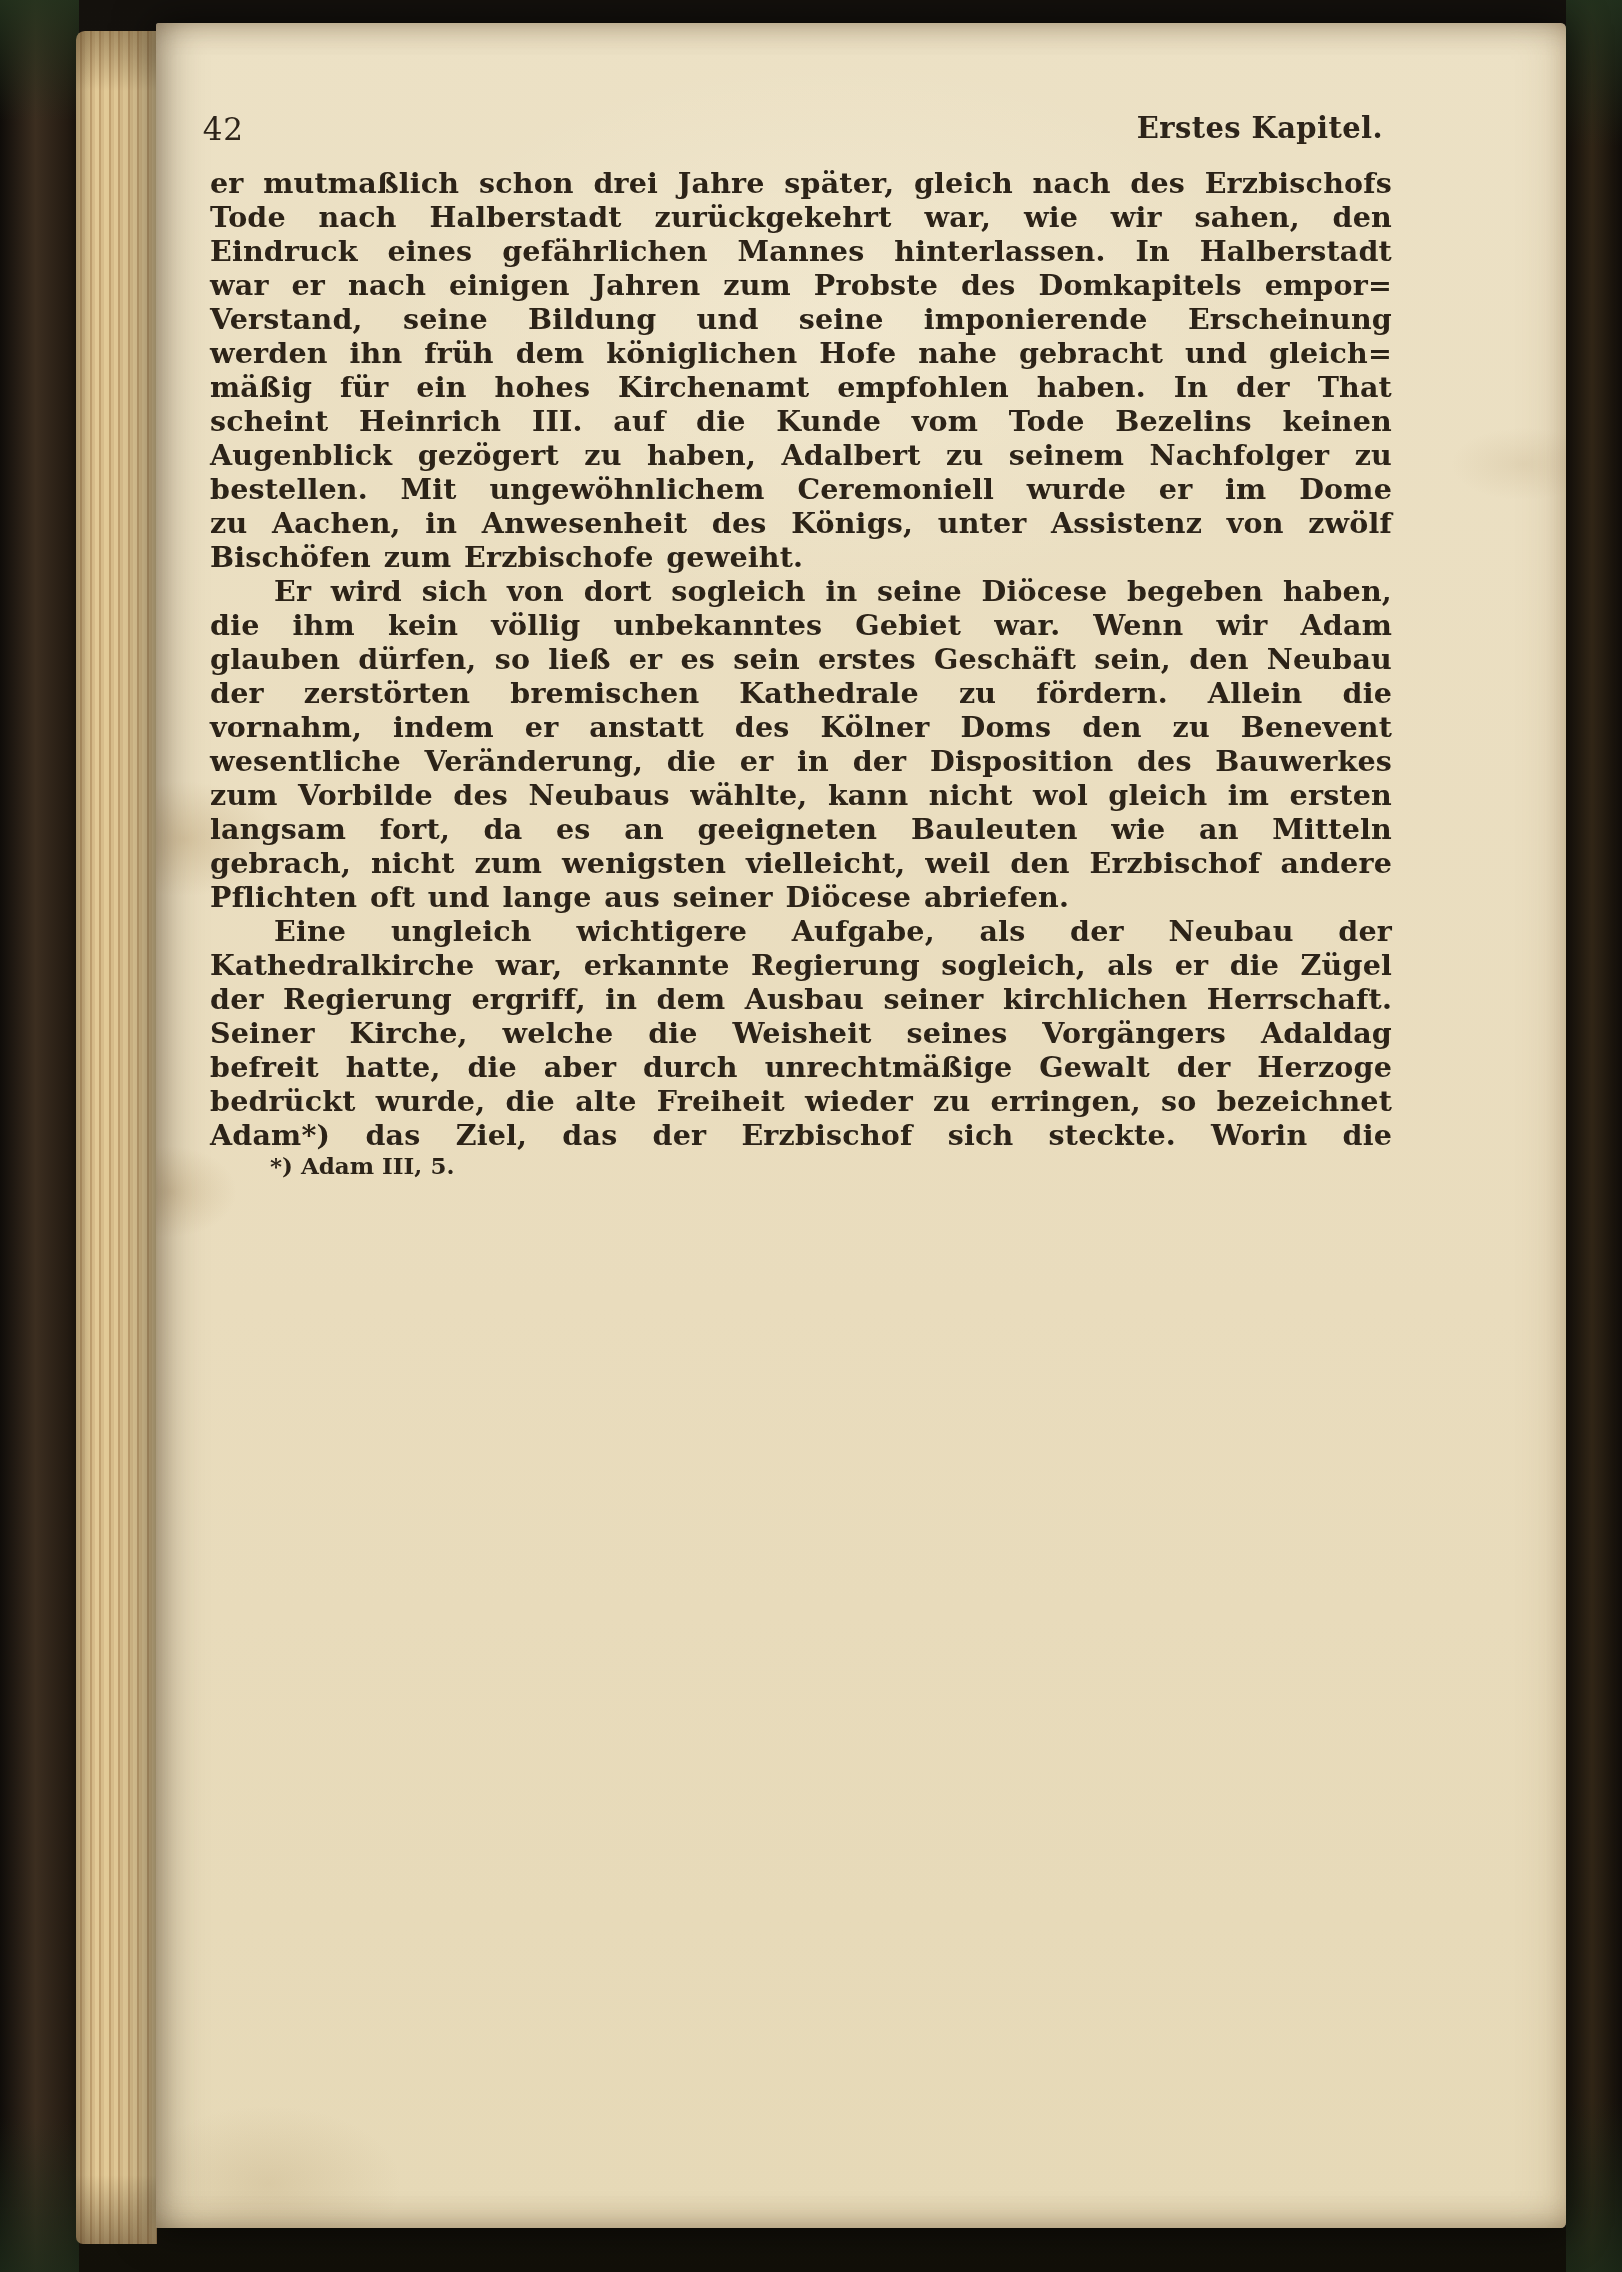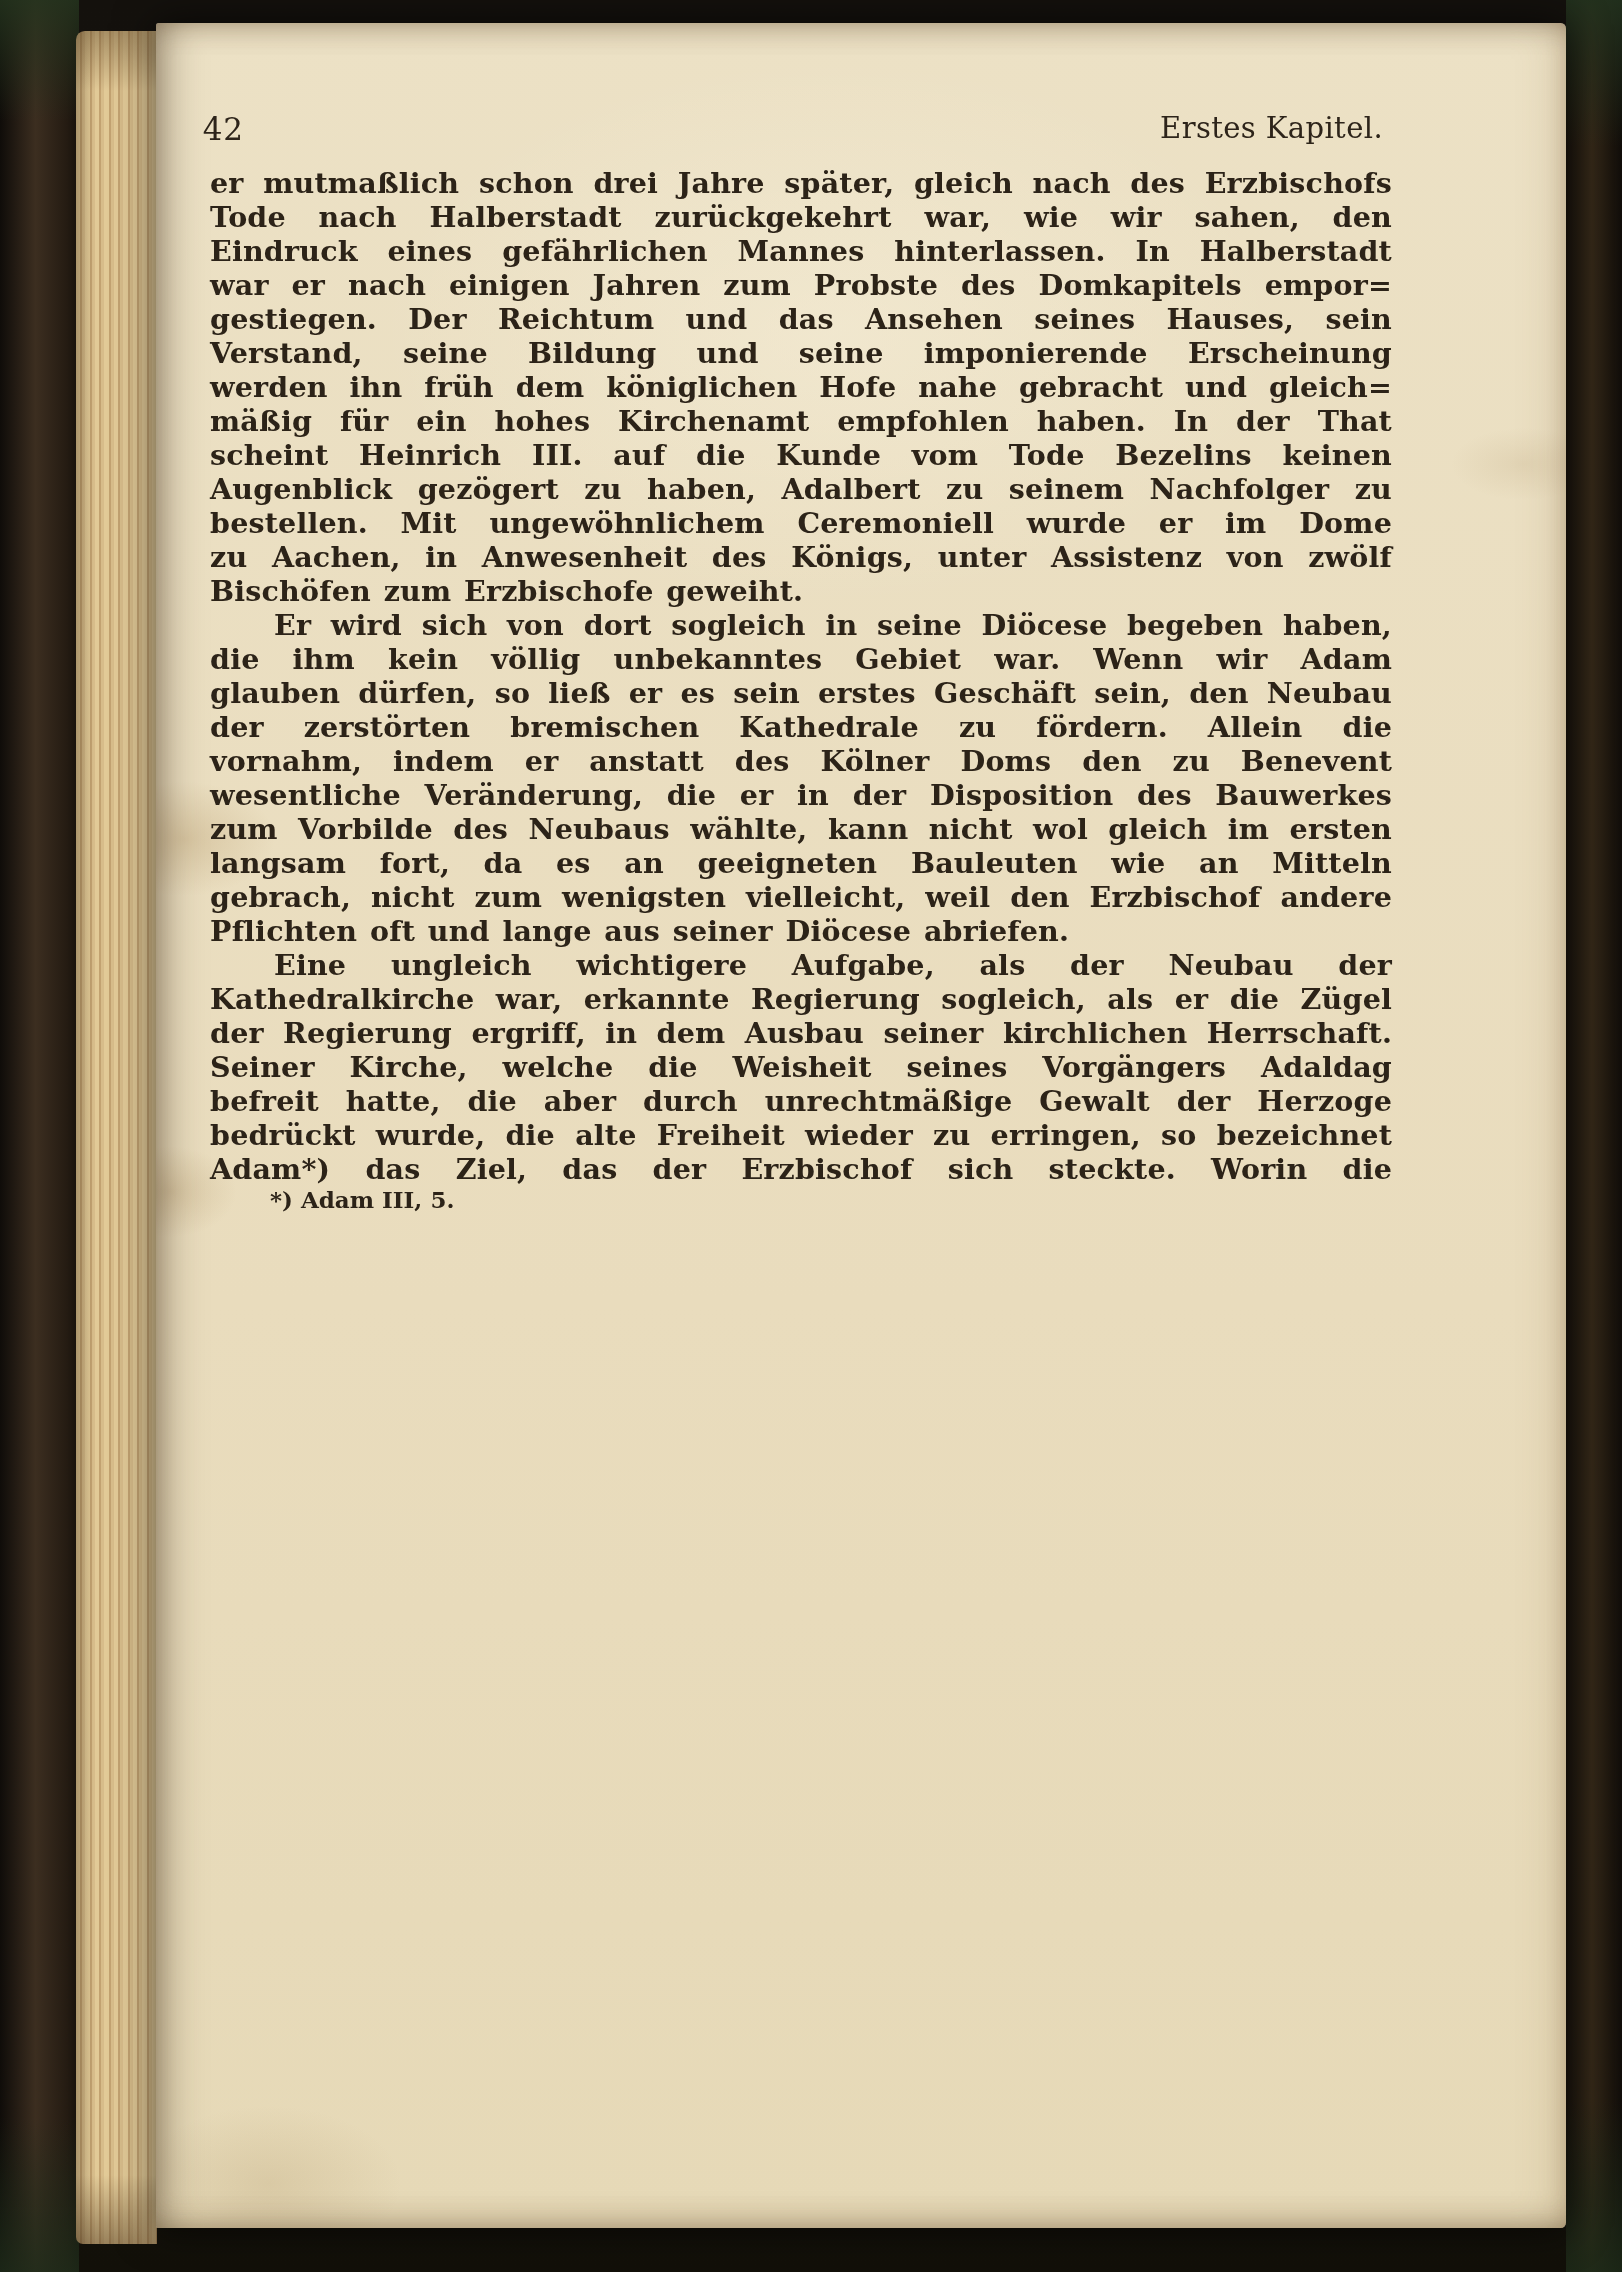--- a/index.html
+++ b/index.html
@@ -86,21 +86,21 @@
   .pagenum {
     position: absolute;
     left: 1.7px;
     top: 0;
     font-size: 31px;
     letter-spacing: 0.9px;
     color: #2d241a;
   }
   .chapter {
     font-size: 29px;
-    font-weight: 400;
+    font-weight: 700;
     color: #2d241a;
     letter-spacing: 0.4px;
   }
 
   
   .text-block {
     position: absolute;
     left: 54px;
     top: 143px;
     width: 1182px;
@@ -142,21 +142,20 @@
       <span class="chapter">Erstes Kapitel.</span>
     </div>
 
     <div class="text-block">
 
       <div class="para">
         <div class="line">er mutmaßlich schon drei Jahre später, gleich nach des Erzbischofs</div>
         <div class="line">Tode nach Halberstadt zurückgekehrt war, wie wir sahen, den</div>
         <div class="line">Eindruck eines gefährlichen Mannes hinterlassen. In Halberstadt</div>
         <div class="line">war er nach einigen Jahren zum Probste des Domkapitels empor=</div>
-        <div class="line">gestiegen. Der Reichtum und das Ansehen seines Hauses, sein</div>
         <div class="line">Verstand, seine Bildung und seine imponierende Erscheinung</div>
         <div class="line">werden ihn früh dem königlichen Hofe nahe gebracht und gleich=</div>
         <div class="line">mäßig für ein hohes Kirchenamt empfohlen haben. In der That</div>
         <div class="line">scheint Heinrich III. auf die Kunde vom Tode Bezelins keinen</div>
         <div class="line">Augenblick gezögert zu haben, Adalbert zu seinem Nachfolger zu</div>
         <div class="line">bestellen. Mit ungewöhnlichem Ceremoniell wurde er im Dome</div>
         <div class="line">zu Aachen, in Anwesenheit des Königs, unter Assistenz von zwölf</div>
         <div class="line last">Bischöfen zum Erzbischofe geweiht.</div>
       </div>
 

